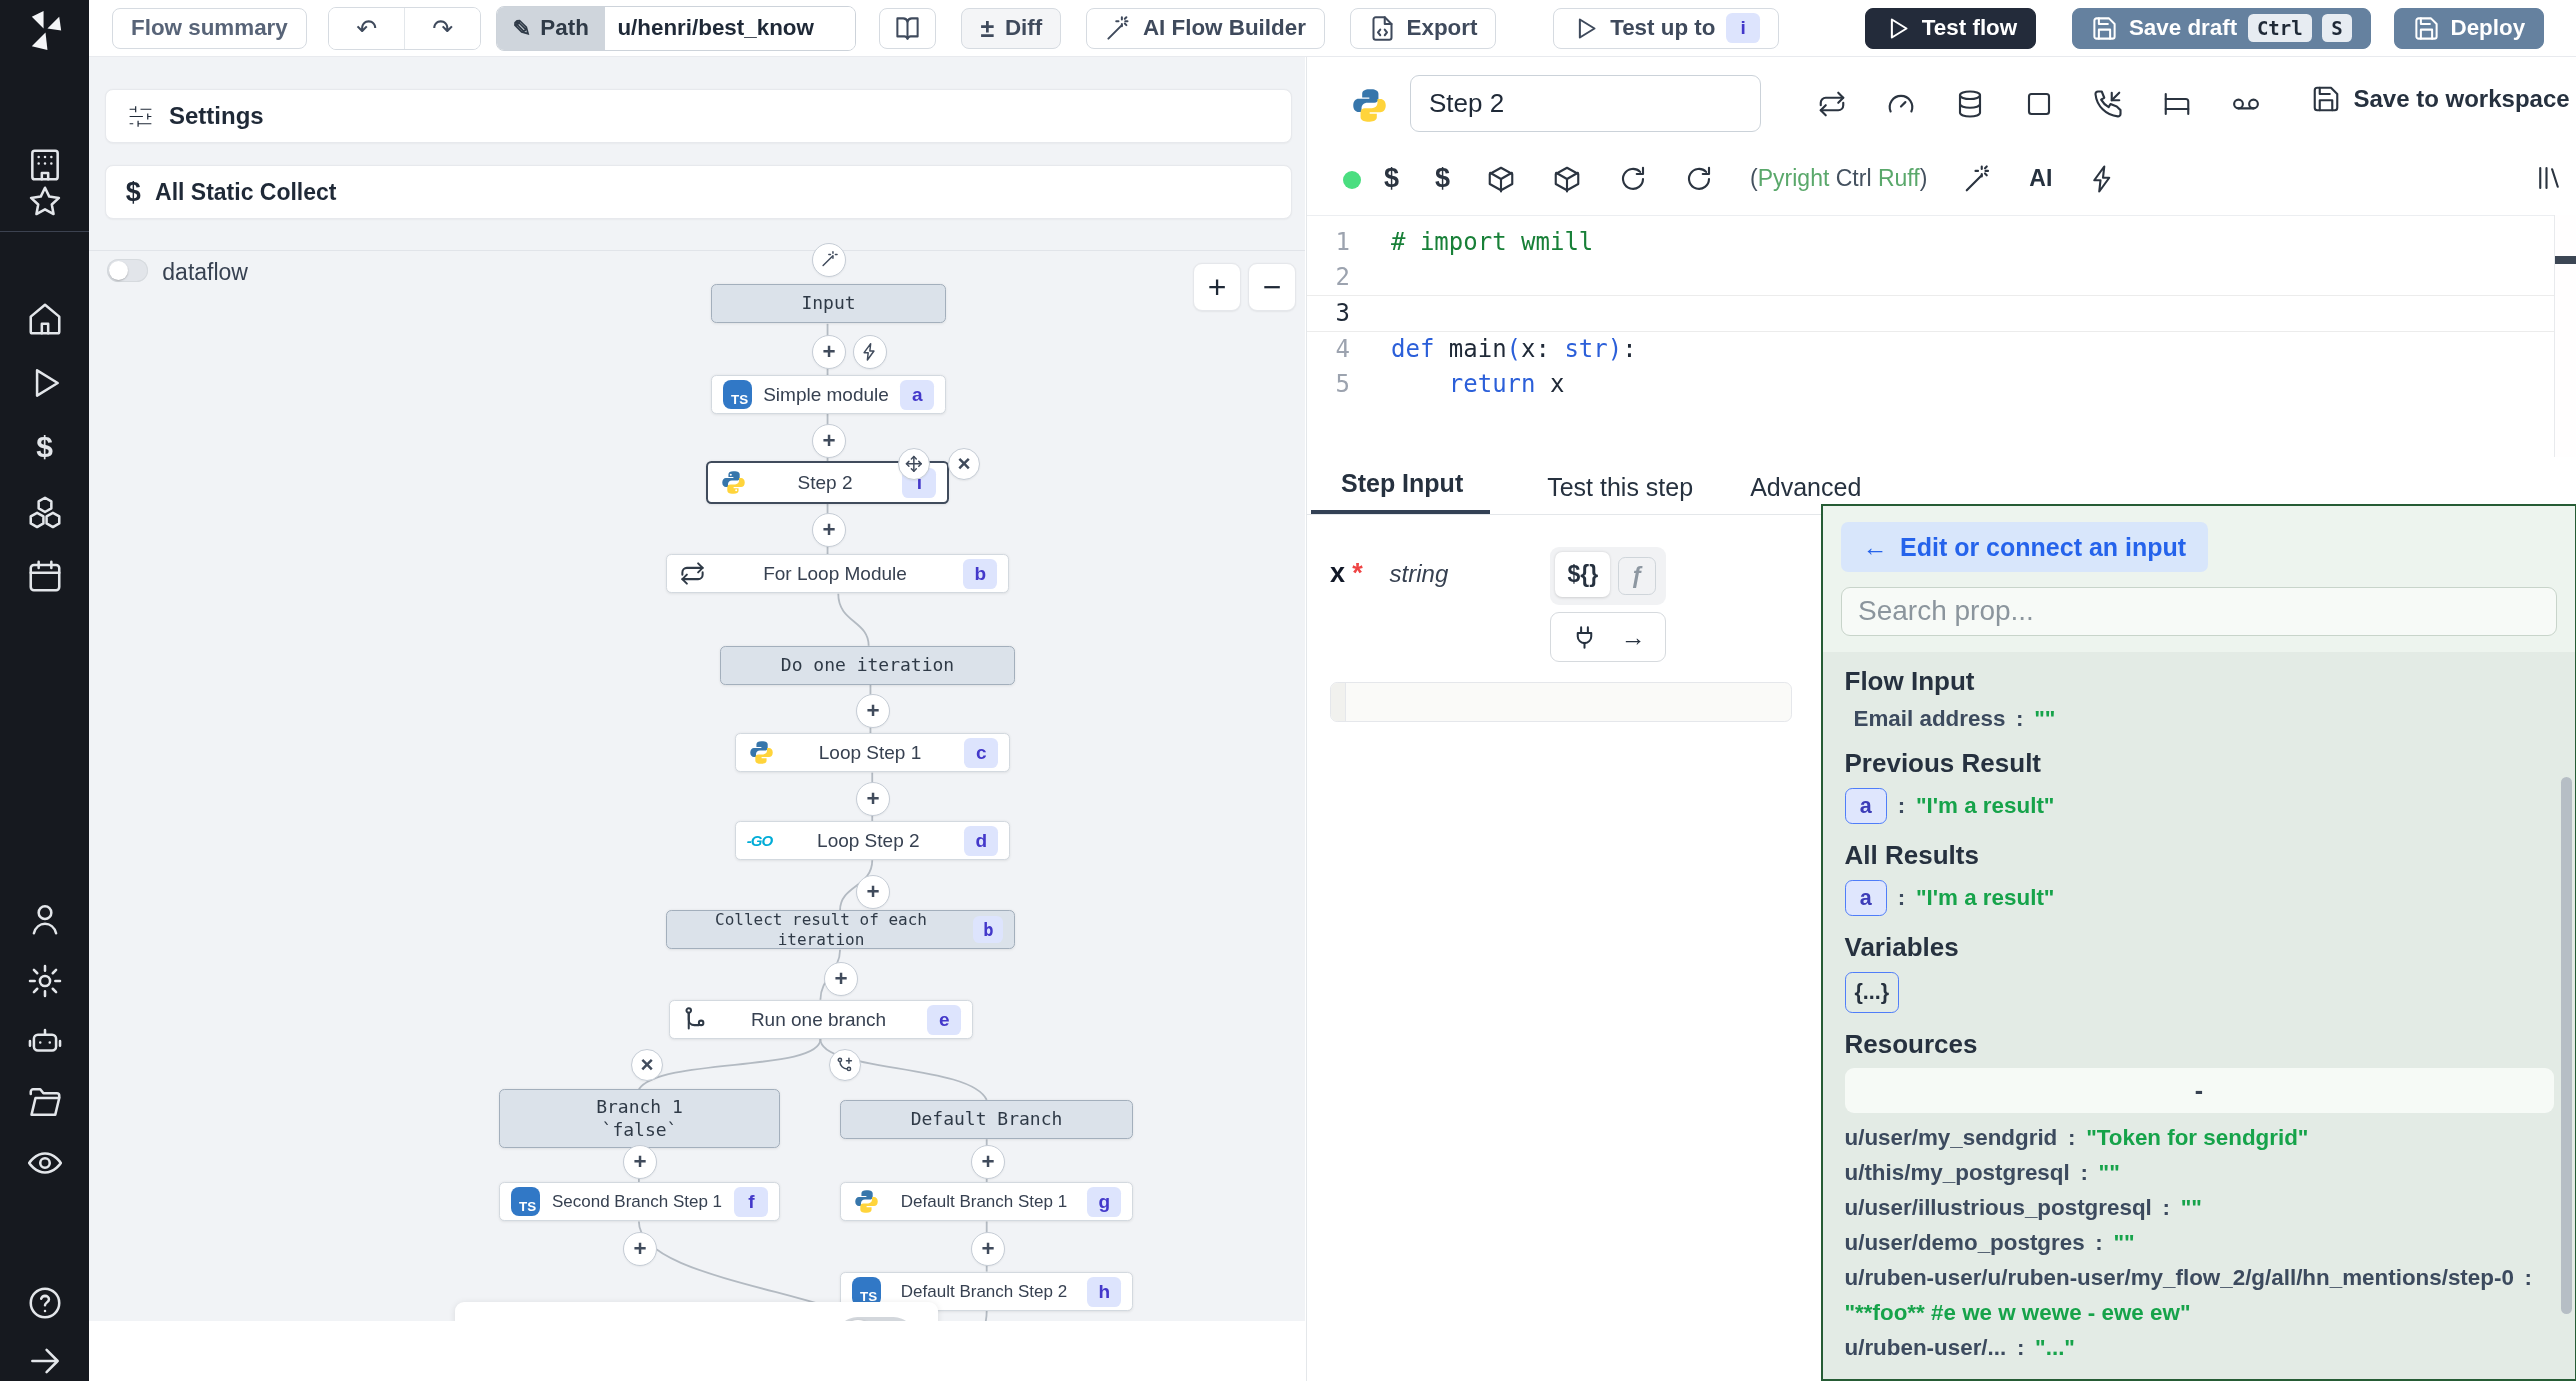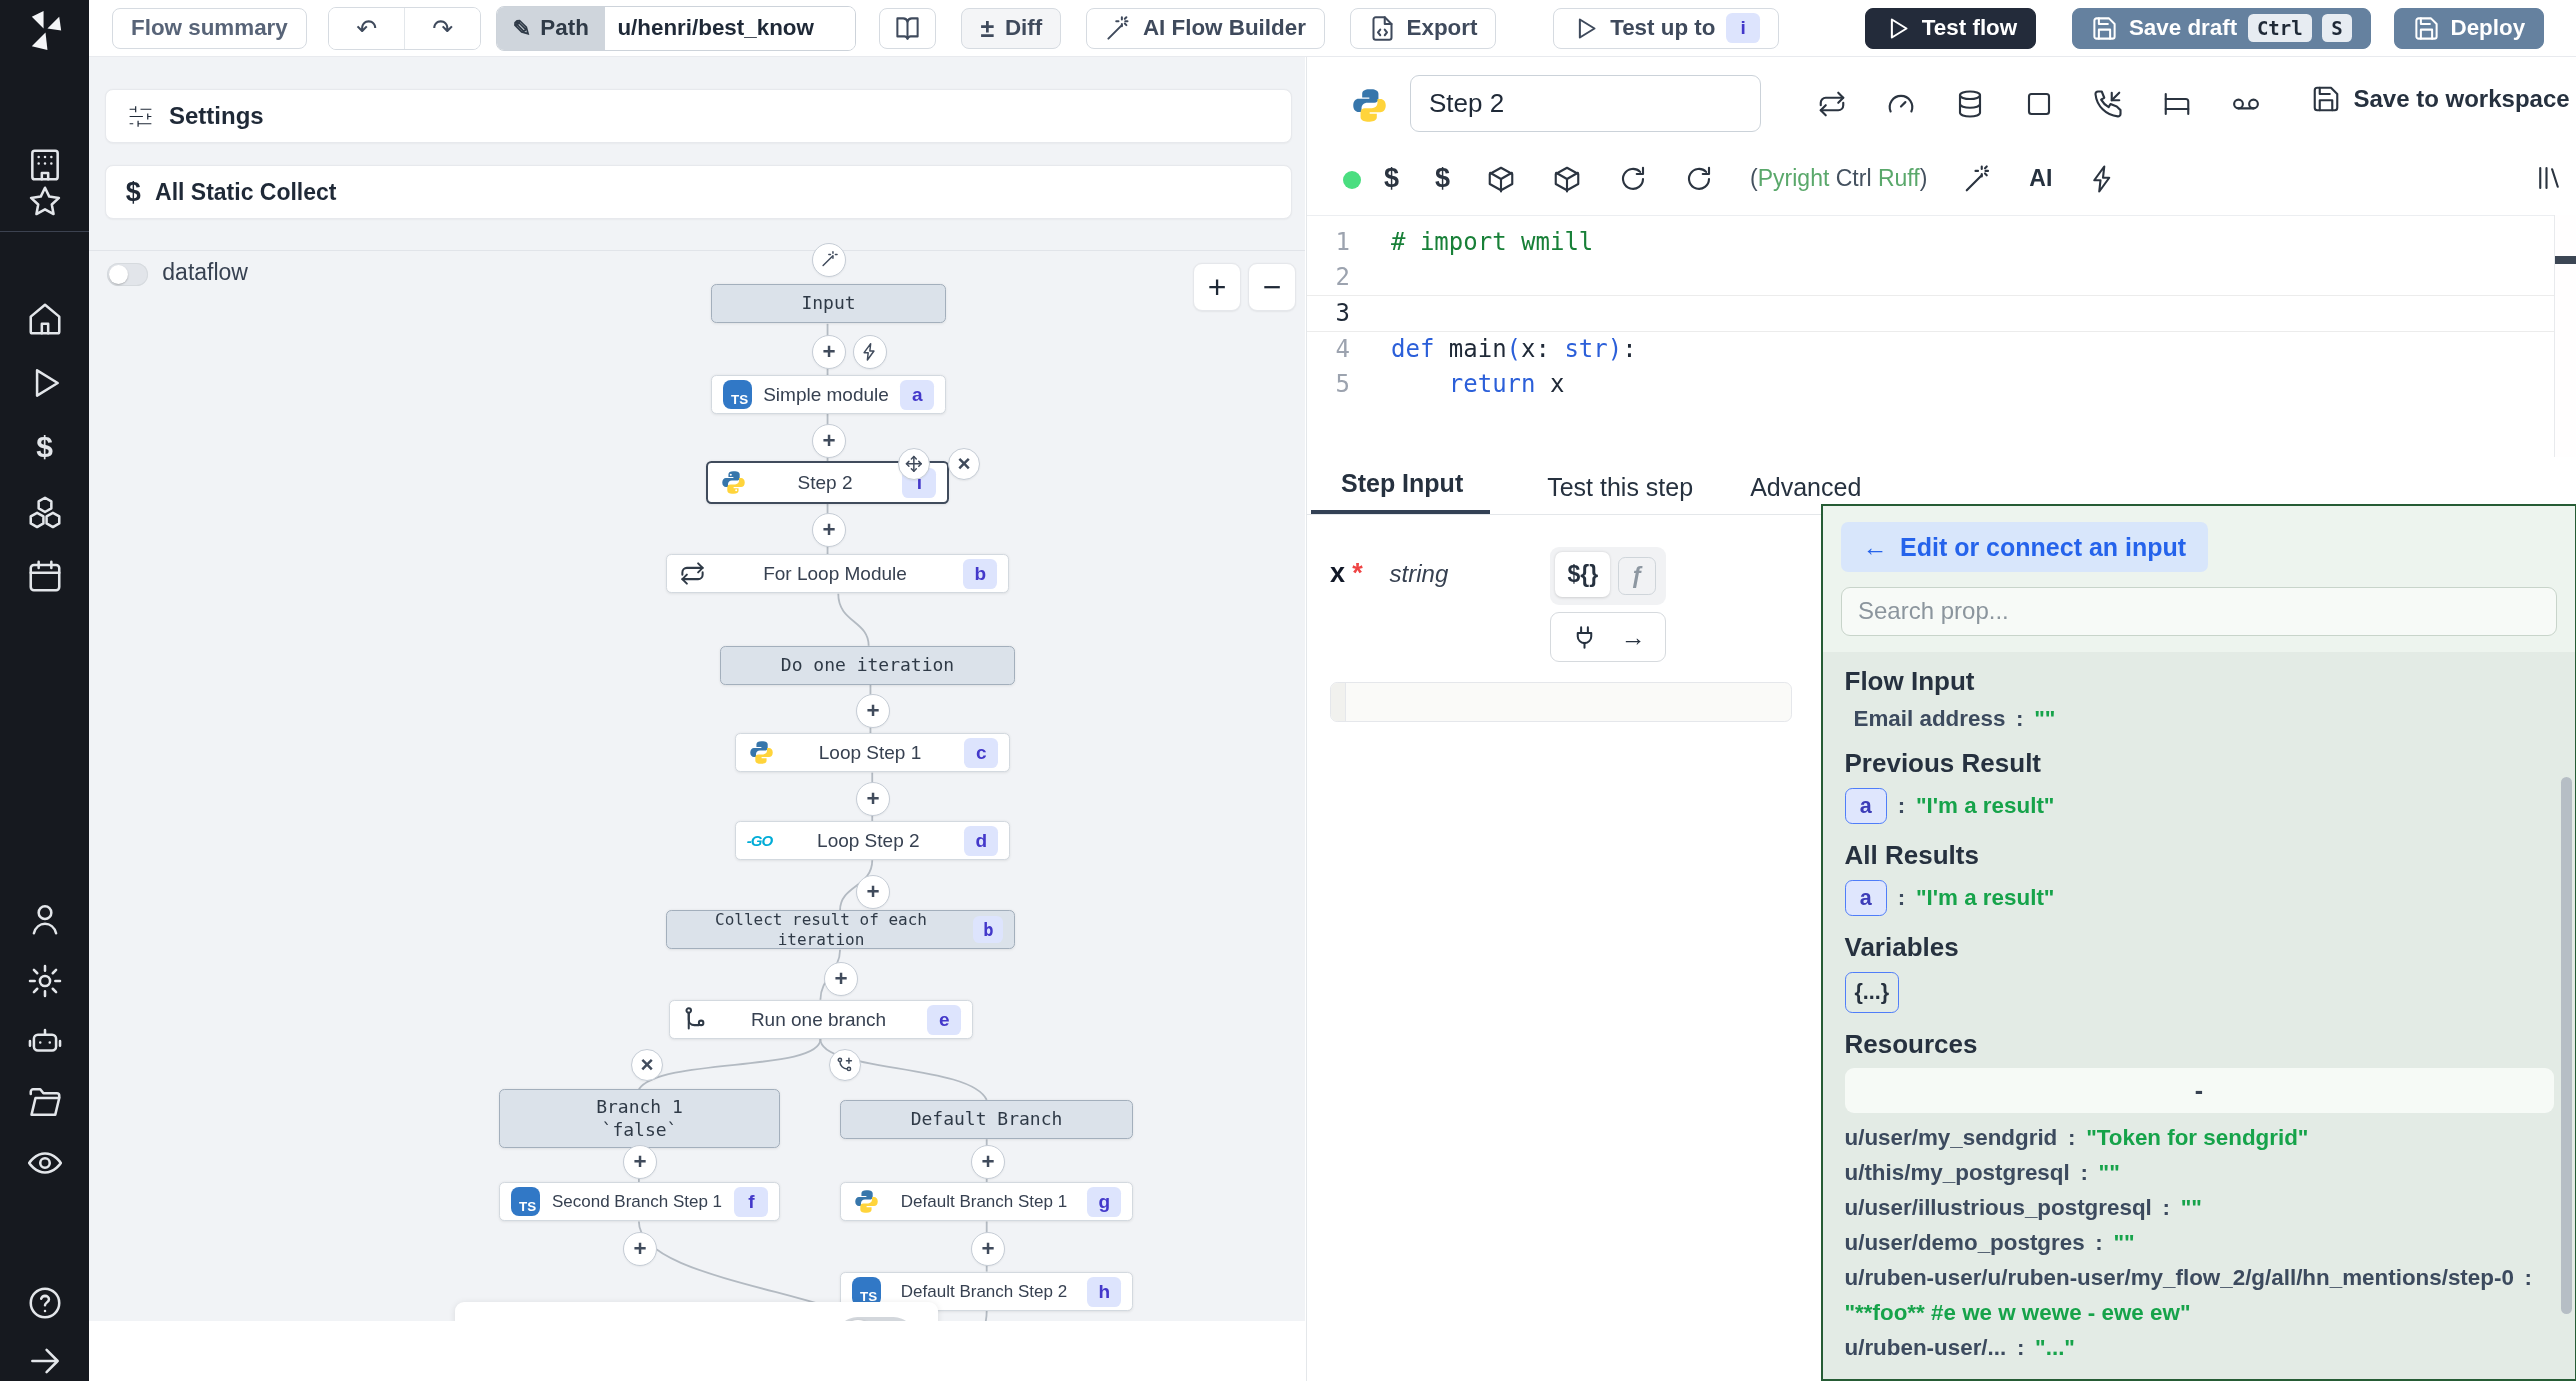--- a/index.html
+++ b/index.html
@@ -107,21 +107,21 @@
           display:flex;align-items:center;gap:23px;padding:0 19.7px;cursor:pointer}
   .plugrp svg{width:27px;height:27px;stroke:#26313f;stroke-width:1.8;fill:none;stroke-linecap:round;stroke-linejoin:round}
   .valinput{position:absolute;left:23px;top:625px;width:460px;height:38px;background:#fafaf8;border:0.9px solid #e5e7eb;border-radius:7.2px;display:flex;overflow:hidden}
   .valinput .grip{width:14.3px;background:#f1f1ee;border-right:0.9px solid #e5e7eb}
   
   .picker{position:absolute;left:514px;top:447px;width:756px;height:877px;box-sizing:border-box;background:#edf4ee;
           border:2.7px solid #265c35;overflow:hidden;display:flex;flex-direction:column}
   .pill{margin:16px 0 0 18px;align-self:flex-start;background:#d8e6fb;color:#2563eb;font-weight:600;font-size:25px;
         border-radius:7.2px;padding:10.7px 21.5px;display:flex;gap:12.5px;align-items:center;cursor:pointer}
   .psearch{margin:14.3px 18px 0 18px;height:47px;background:#f7faf7;border:1.3px solid #c8d4ca;border-radius:9px;
-           font-size:24px;color:#374151;padding:0 16px;outline:none;font-family:"Liberation Sans",sans-serif}
+           font-size:28px;color:#374151;padding:0 16px;outline:none;font-family:"Liberation Sans",sans-serif}
   .psearch::placeholder{color:#8b959d}
   .psec{margin-top:16px;background:#e3ebe5;flex:1;padding:5.4px 21.5px 0 21.5px;position:relative;overflow:hidden}
   .ph{font-size:26px;font-weight:800;color:#26313f;margin:16px 0 7.2px}
   .prow{display:flex;align-items:center;gap:10.7px;margin:9px 0;font-size:22.4px;flex-wrap:wrap;cursor:pointer}
   .pkey{font-weight:700;color:#3c4a5e}
   .pcolon{font-weight:700;color:#3c4a5e}
   .pval{font-weight:600;color:#16a34a}
   .chip{border:1.8px solid #4f7df9;background:#dfe6fd;color:#3d3db8;border-radius:7.2px;padding:4.5px 14.3px;
         font-weight:700;font-size:21.5px;cursor:pointer}
   .chip.ghosty{background:transparent;color:#26313f;padding:7.2px 9px}
@@ -306,21 +306,21 @@
         <path d="M8 6H3M21 6h-9M8 3.5v5M18 12h3M3 12h11M18 9.5v5M10 18h11M3 18h3M10 15.5v5"></path>
       </svg>
     <span class="ct">Settings</span>
   </div>
   <div class="card" style="top:108px">
     <span style="font-size:27px;font-weight:700;color:#1f2937">$</span>
     <span class="ct" style="font-size:23px">All Static Collect</span>
   </div>
   <div class="hline" style="top:193px"></div>
 
-  <div style="position:absolute;left:18px;top:202px;display:flex;align-items:flex-end;gap:14.3px">
+  <div style="position:absolute;left:18px;top:202px;display:flex;align-items:flex-start;gap:14.3px">
     <span class="toggle">
         <span class="knob"></span>
       </span>
     <span style="font-size:23px;color:#374151">dataflow</span>
   </div>
   <button class="zbtn" style="left:1104px;top:206px">
       <span>+</span>
     </button>
   <button class="zbtn" style="left:1159px;top:206px">
       <span>−</span>

